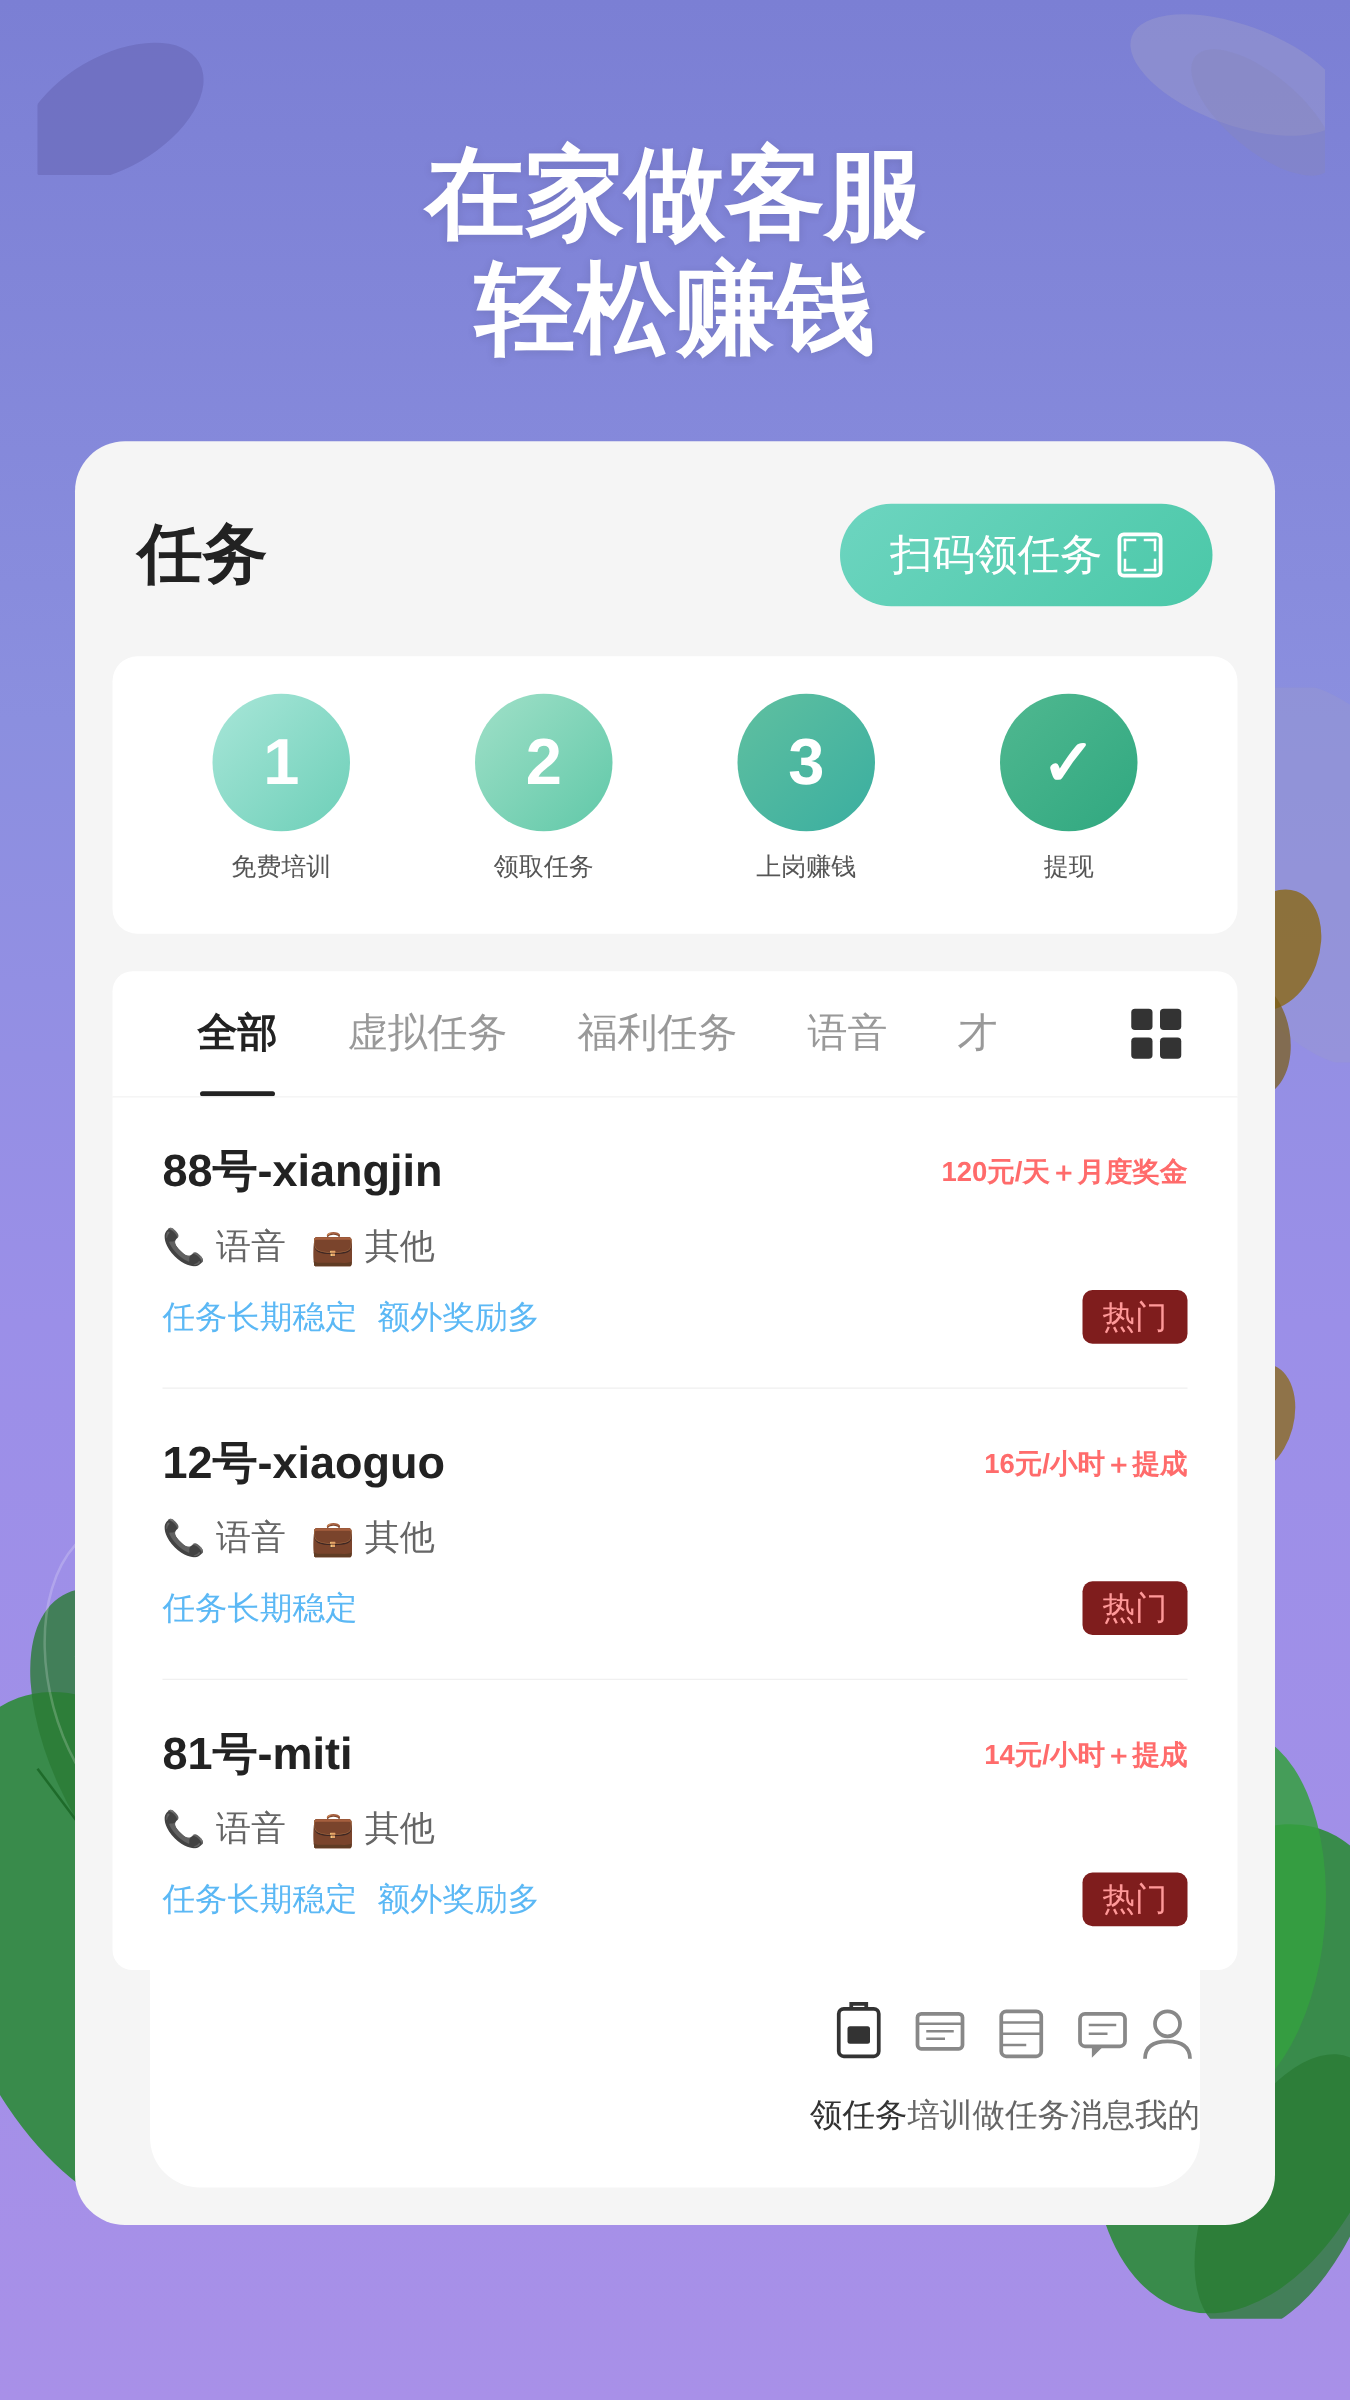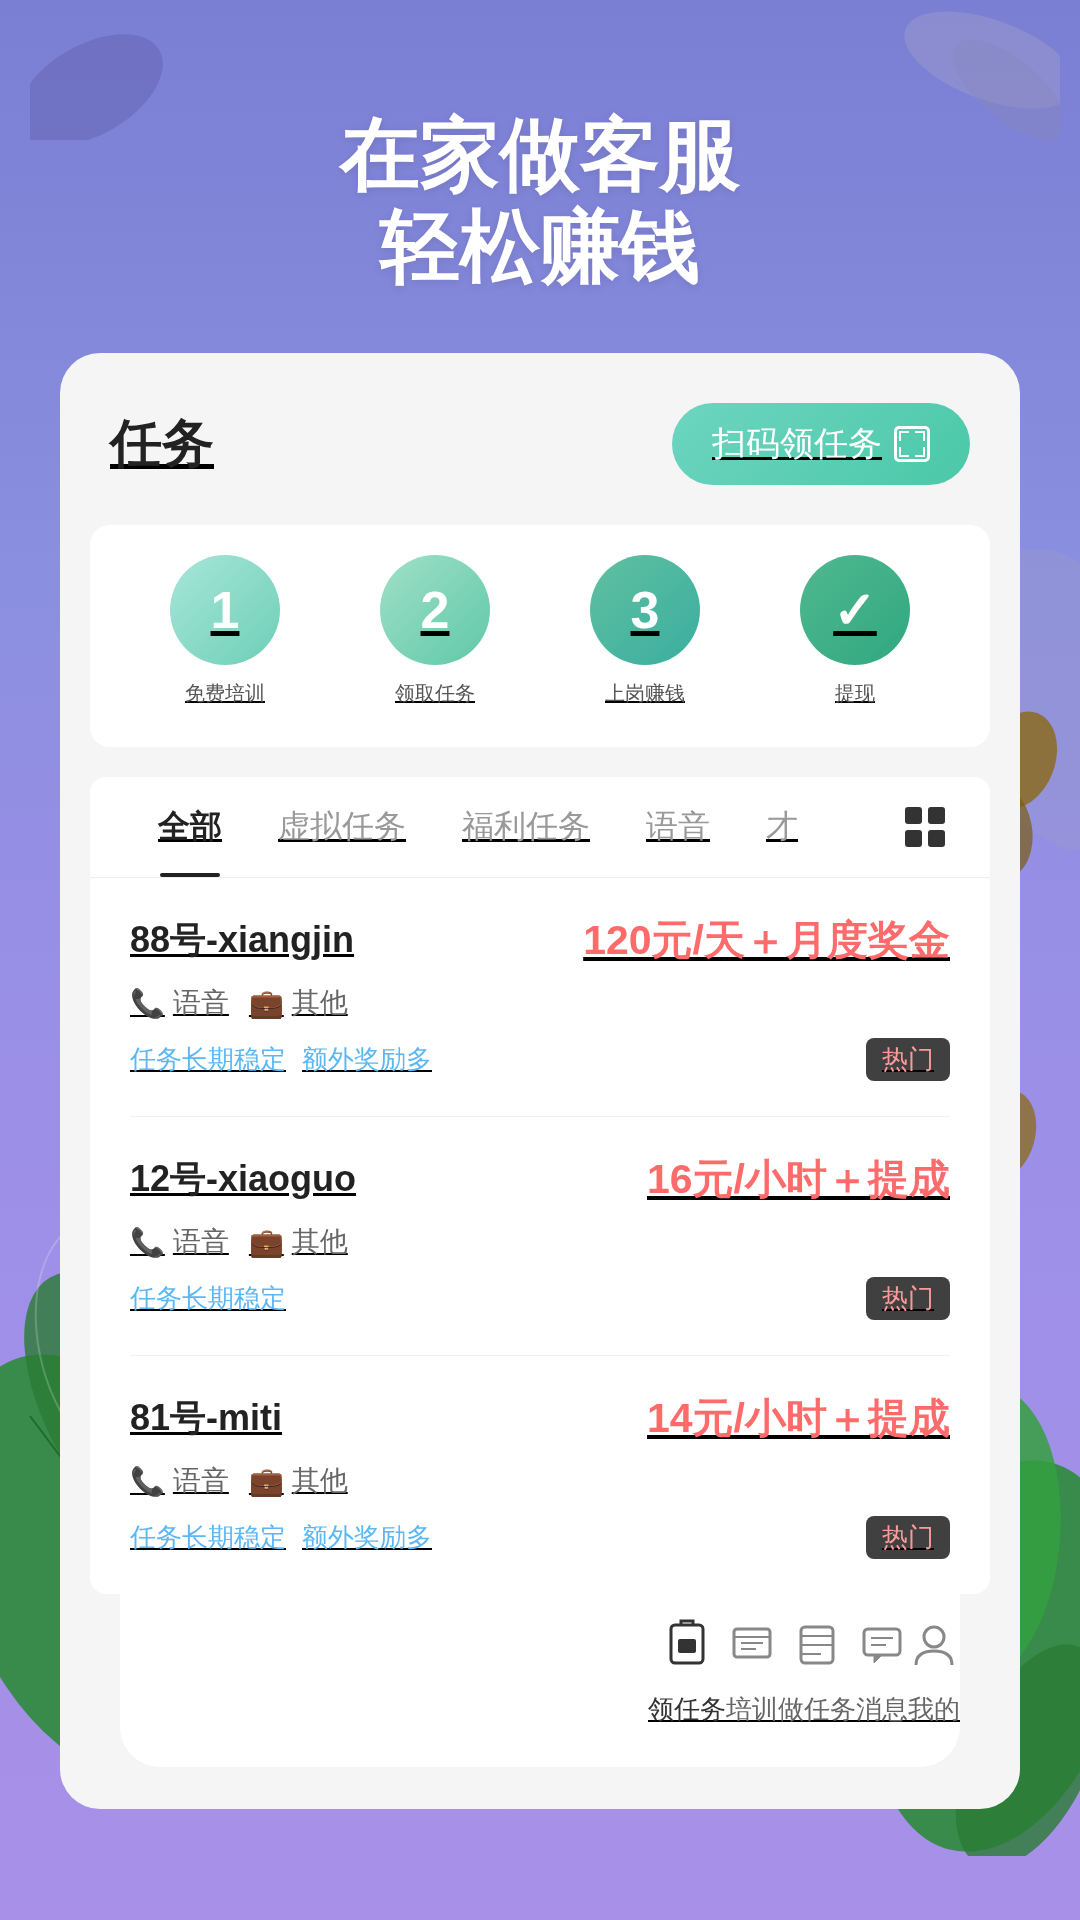--- a/index.html
+++ b/index.html
@@ -68,23 +68,22 @@
       text-shadow: 0 2px 8px rgba(0,0,0,0.1);
     }
 
     
     .main-card {
       position: relative;
       z-index: 2;
       background: #f5f5f5;
       border-radius: 40px;
       margin: 0 60px;
-      padding: 50px 0 42px;
+      padding: 50px 0 30px;
       min-height: 1300px;
-      text-decoration: underline;
     }
 
     
     .card-header {
       display: flex;
       align-items: center;
       justify-content: space-between;
       padding: 0 50px 40px;
     }
 
@@ -234,21 +233,21 @@
       margin-bottom: 16px;
     }
 
     .task-name {
       font-size: 36px;
       font-weight: 600;
       color: #222222;
     }
 
     .task-price {
-      font-size: 41px;
+      font-size: 22px;
       font-weight: 700;
       color: #FF6B6B;
     }
 
     .task-tags-row {
       display: flex;
       align-items: center;
       gap: 20px;
       margin-bottom: 16px;
     }
@@ -273,21 +272,21 @@
     }
 
     .task-label {
       font-size: 26px;
       color: #5BB8F5;
     }
 
     .task-hot {
       font-size: 26px;
       color: #FF9999;
-      background: #404040;
+      background: #7f1d1d;
       padding: 4px 16px;
       border-radius: 8px;
     }
 
     
     .bottom-nav {
       position: relative;
       z-index: 2;
       background: white;
       margin: 0 60px;

